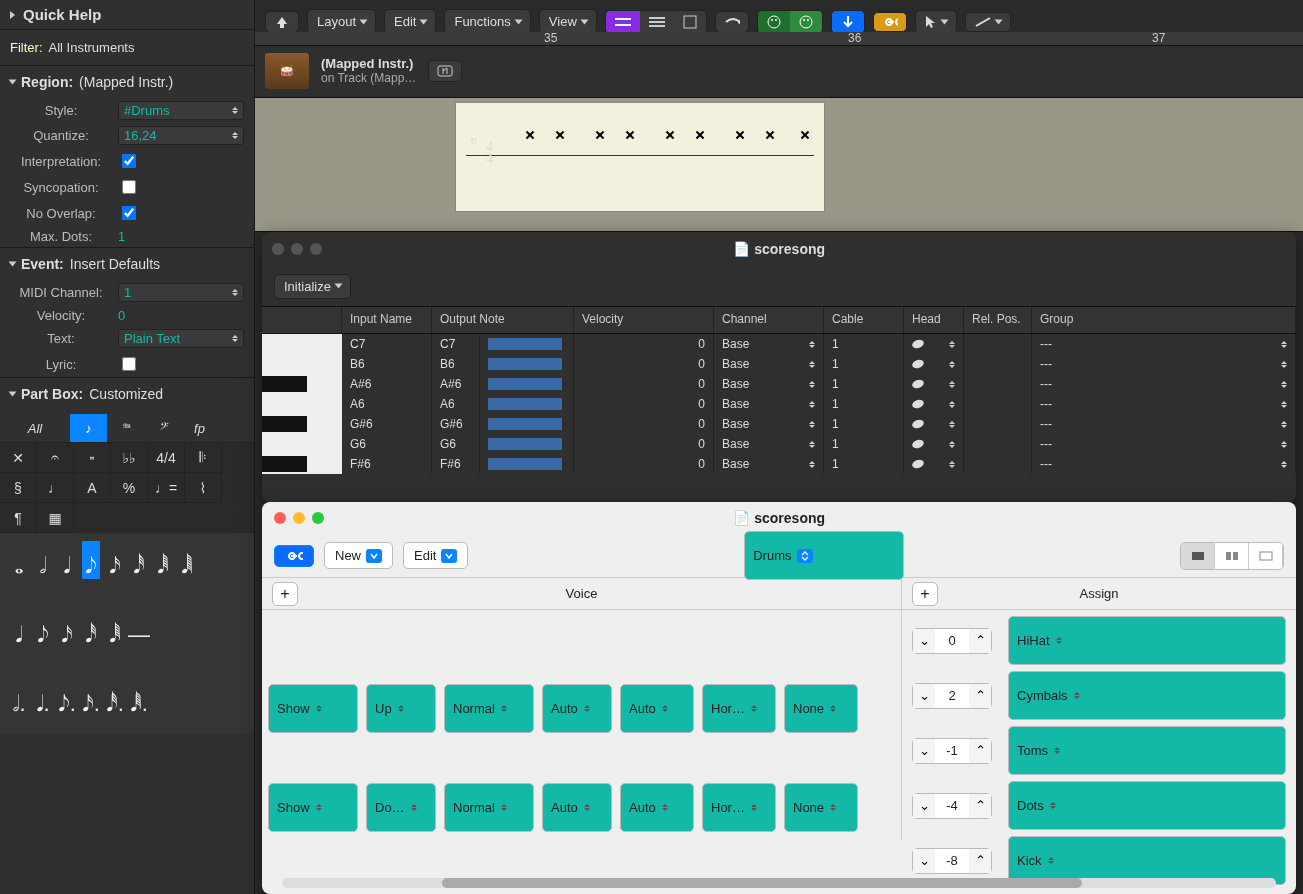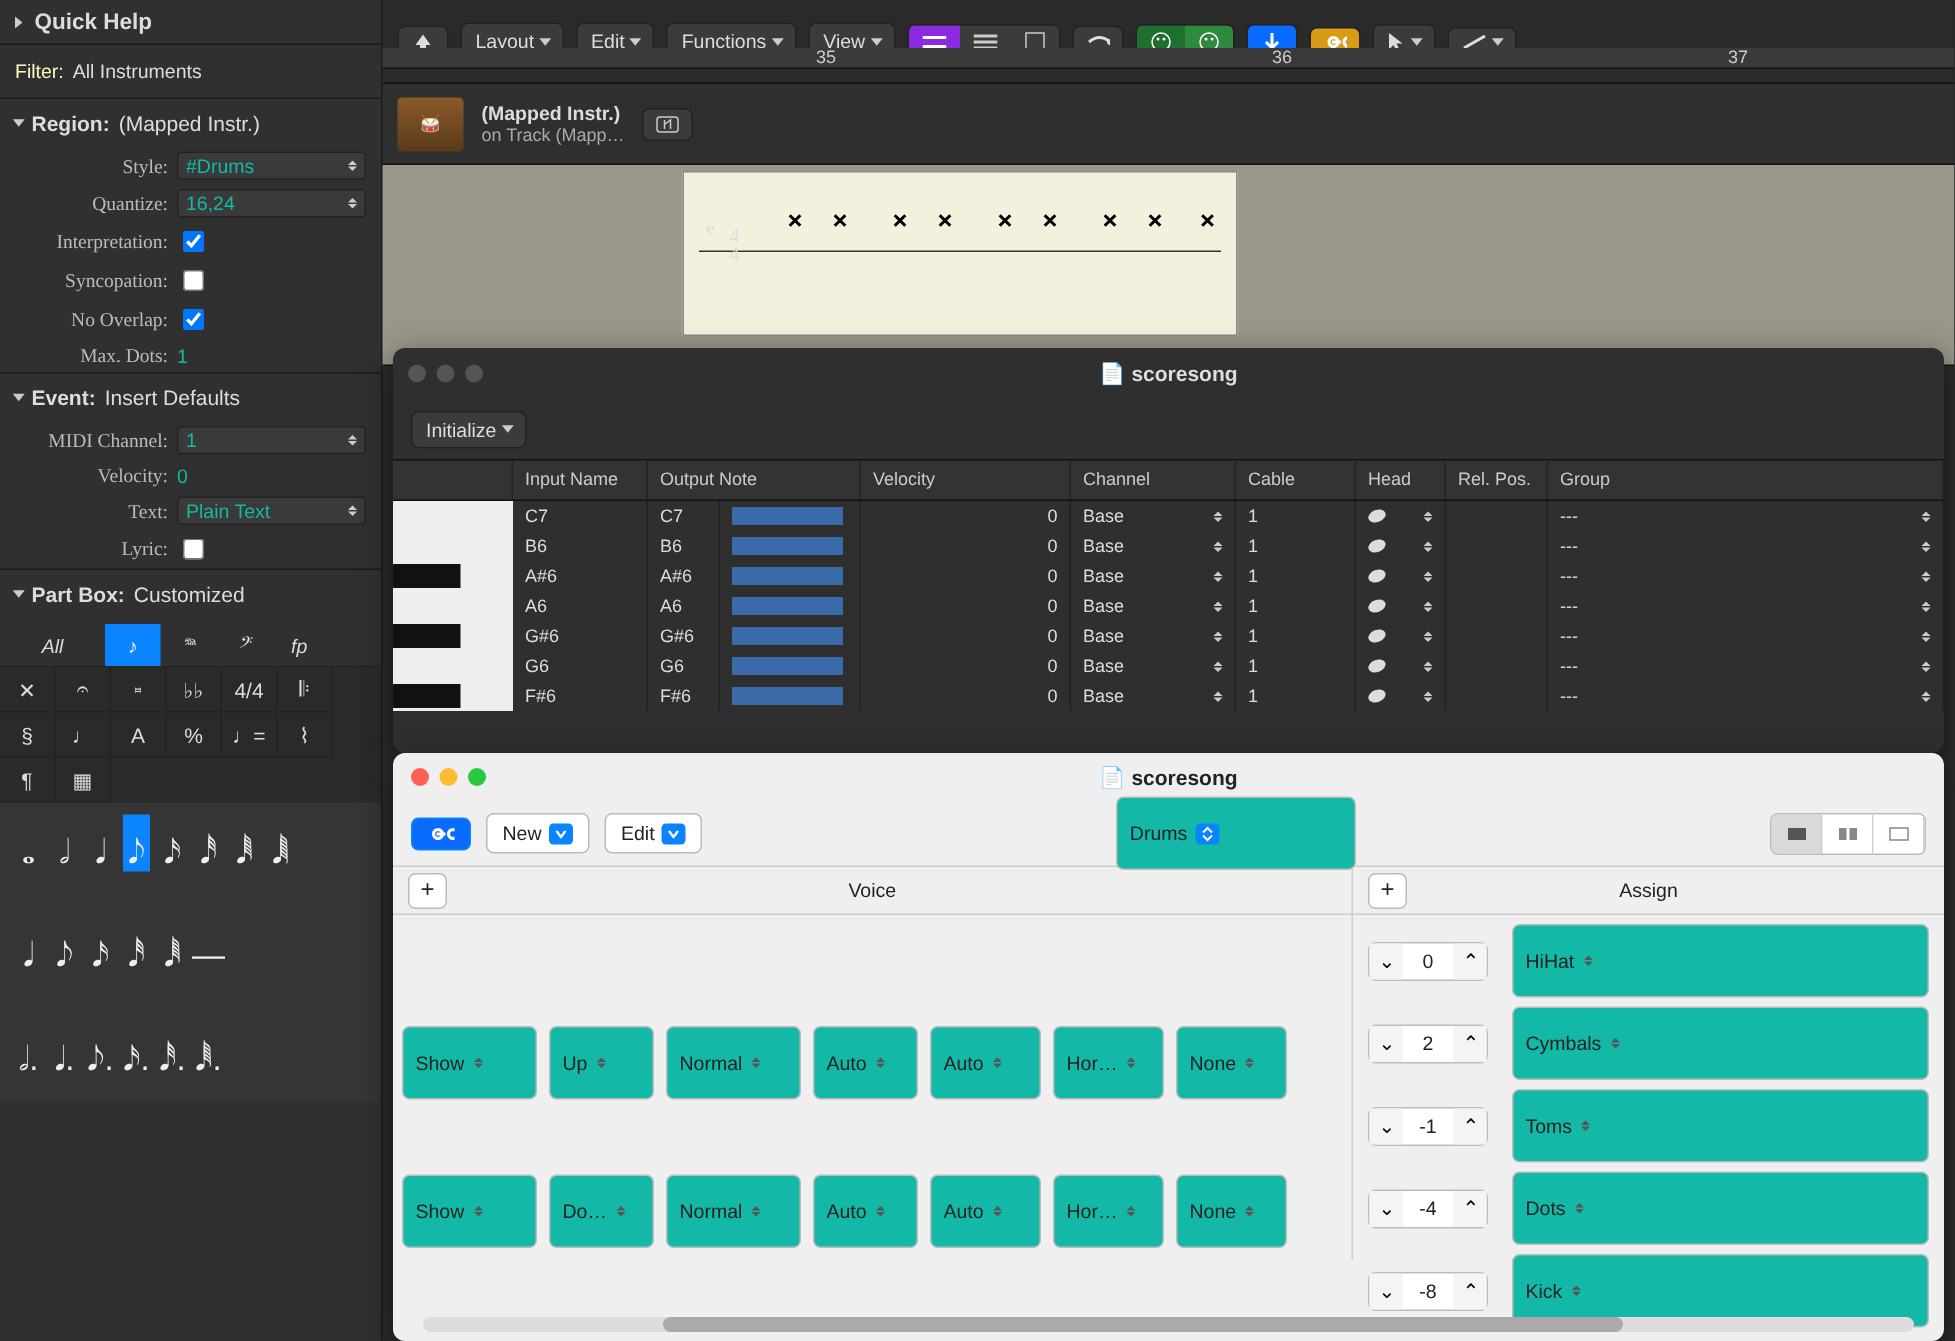--- a/index.html
+++ b/index.html
@@ -3,21 +3,21 @@
 <meta charset="utf-8">
 <style>
 * { box-sizing: border-box; font-family: -apple-system, "Helvetica Neue", Arial, sans-serif; }
 body { margin:0; background:#2b2b2b; color:#ddd; font-size:13px; width:1303px; height:894px; overflow:hidden; position:relative; }
 
 
 .sidebar { position:absolute; left:0; top:0; width:255px; height:894px; background:#303030; border-right:1px solid #1a1a1a; overflow:hidden;}
 .qh { padding:6px 10px; display:flex; align-items:center; gap:8px; font-weight:600; font-size:15px; border-bottom:1px solid #1a1a1a;}
 .row { display:flex; align-items:center; padding:3px 10px; gap:6px;}
 .section-hdr { padding:8px 10px; font-size:14px; font-weight:600; display:flex; align-items:center; gap:6px; border-top:1px solid #1a1a1a;}
-.label-col { width:102px; text-align:right; color:#bbb;font-family:Liberation Serif, serif;}
+.label-col { width:102px; text-align:center; color:#bbb;}
 .val-col { flex:1; color:#14b8a6;}
 .chev { width:0;height:0;border-left:5px solid #ccc;border-top:4px solid transparent;border-bottom:4px solid transparent; display:inline-block;}
 .chev.down { transform:rotate(90deg);}
 .dropbox { background:#3a3a3a; border:1px solid #222; border-radius:3px; padding:1px 5px; display:flex; align-items:center; justify-content:space-between;}
 .updn { display:flex; flex-direction:column; gap:1px;}
 .updn span{ width:0;height:0;border-left:3px solid transparent;border-right:3px solid transparent;}
 .updn .u{border-bottom:3px solid #ccc;} .updn .d{border-top:3px solid #ccc;}
 input[type=checkbox]{width:14px;height:14px;}
 
 
@@ -26,21 +26,21 @@
 .pb-tab{ width:37px; height:28px; display:flex; align-items:center;justify-content:center; color:#ddd; font-style:italic;}
 .pb-tab.sel{ background:#0a84ff; color:#fff;}
 .pb-grid { display:flex; flex-wrap:wrap; background:#2a2a2a;}
 .pb-cell { width:37px;height:30px;display:flex;align-items:center;justify-content:center;border-right:1px solid #222;border-bottom:1px solid #222; font-size:14px;}
 .notes-pal { padding:8px 10px; display:flex; flex-wrap:wrap; gap:6px; background:#353535; height:200px;}
 .notes-pal span { width:18px; height:38px; display:inline-flex; align-items:flex-end; justify-content:center; font-size:22px; color:#eee;}
 .notes-pal span.sel { background:#0a84ff;}
 
 
 .main { position:absolute; left:255px; top:0; right:0; height:894px;}
-.toolbar { height:56px; background:#2a2a2a; border-bottom:1px solid #111; display:flex; align-items:center; padding:0 10px; gap:8px;}
+.toolbar { height:44px; background:#2a2a2a; border-bottom:1px solid #111; display:flex; align-items:center; padding:0 10px; gap:8px;}
 .tbtn { background:#3b3b3b; color:#ddd; border:1px solid #222; border-radius:5px; padding:4px 9px; display:flex; align-items:center; gap:5px; font-size:13px;}
 .tbtn.icon{ padding:4px 8px; width:34px; justify-content:center;}
 .pill { display:flex; gap:0; border-radius:5px; overflow:hidden; border:1px solid #222;}
 .pill > div{ padding:4px 9px; background:#3b3b3b; display:flex; align-items:center;}
 .pill > div.sel{ background:#8a2be2;}
 .green{ background:#2e8b3e !important;} .dgreen{ background:#1f6f2f !important;} .blue{ background:#0a6cff !important;} .orange{ background:#d99a16 !important;}
 
 .trackhdr{ height:54px; background:#2f2f2f; border-bottom:1px solid #111; display:flex; align-items:center; padding:0 10px; gap:12px;}
 .drumicon{ width:44px;height:36px; background:linear-gradient(#8a5a2a,#5a3a1a); border-radius:3px; display:flex;align-items:center;justify-content:center; font-size:11px;}
 .ruler { position:absolute; left:0; right:0; top:32px; height:14px; background:#3a3a3a; border-bottom:1px solid #111;}

